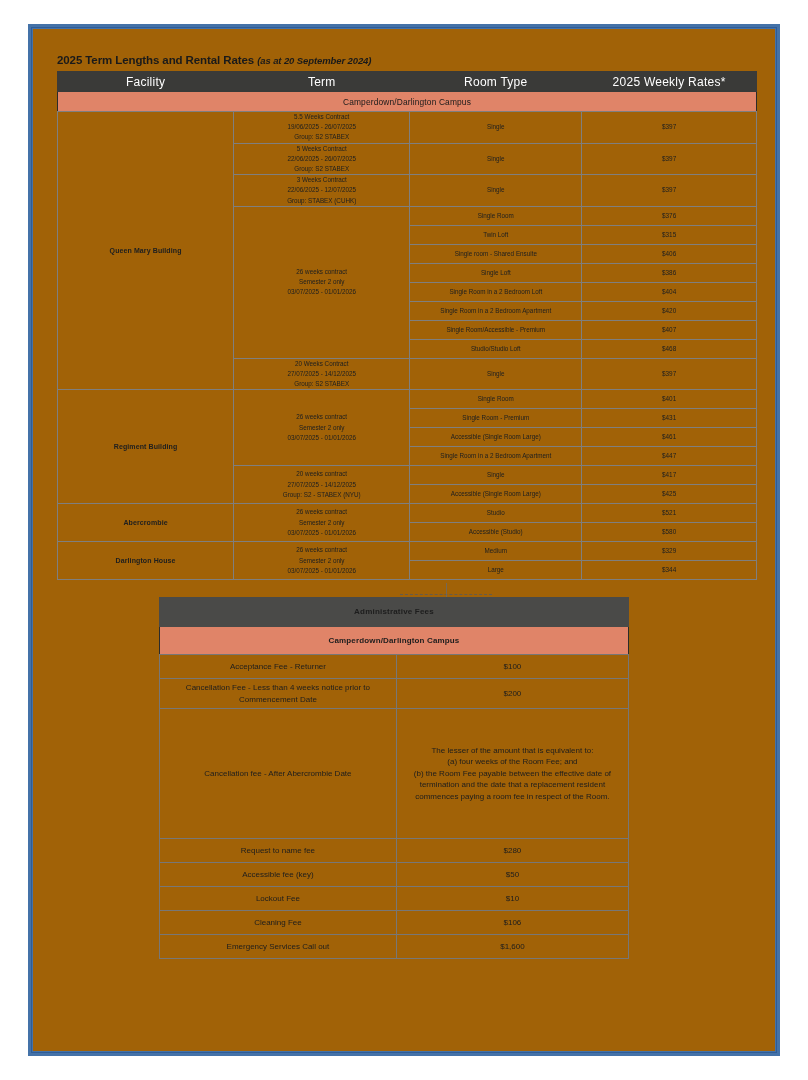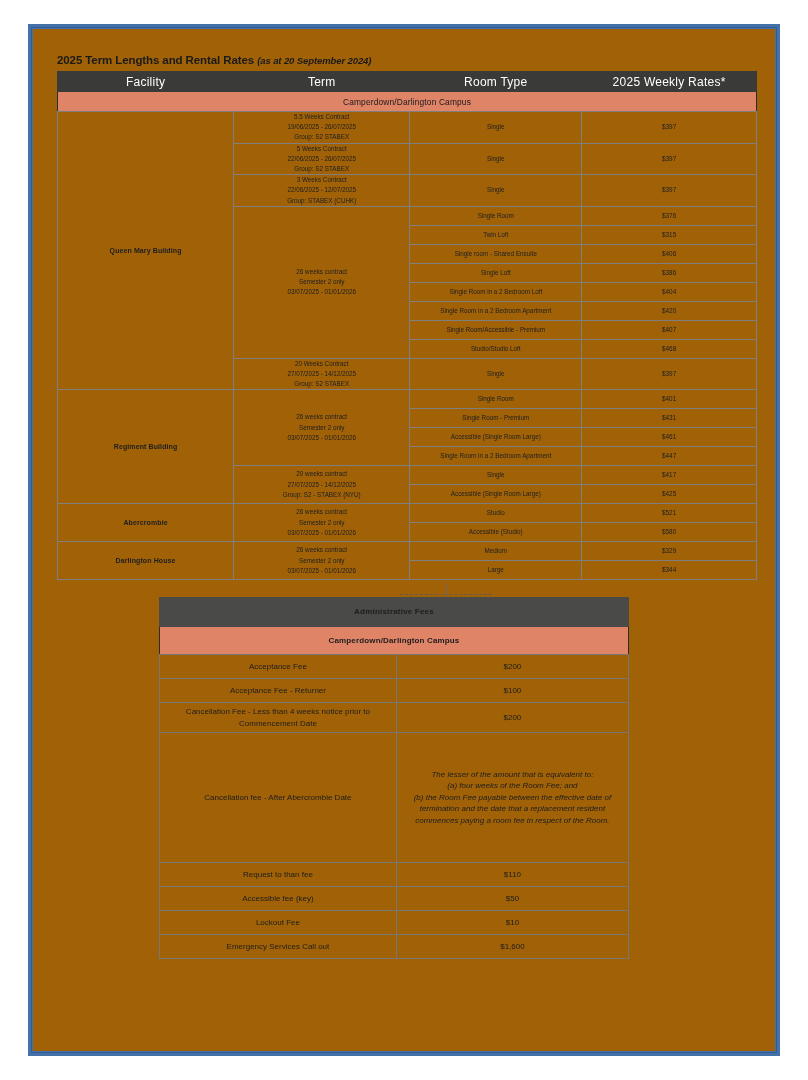--- a/index.html
+++ b/index.html
@@ -180,21 +180,20 @@
   }
   .fee-long {
     text-align: center;
     font-size: 8px;
     line-height: 1.45;
   }
   .fee-amount-block {
     font-size: 8px;
     line-height: 1.62;
     padding: 8px 6px;
-    font-style: italic;
   }
 </style>
 </head>
 <body>
 
 <div id="page-frame">
   <div id="page-inner">
 
     <div id="rates-section">
 
@@ -335,46 +334,46 @@
           <col style="width:49.5%">
         </colgroup>
         <tbody id="fees-body">
             <tr>
               <td colspan="2" class="fees-title">Administrative Fees</td>
             </tr>
             <tr>
               <td colspan="2" class="fees-band">Camperdown/Darlington Campus</td>
             </tr>
             <tr style="height: 24px;">
-              <td class="fee-long">Acceptance Fee</td>
-              <td>$200</td>
-            </tr>
-            <tr style="height: 24px;">
               <td class="fee-long">Acceptance Fee - Returner</td>
               <td>$100</td>
             </tr>
             <tr style="height: 26px;">
               <td class="fee-long">Cancellation Fee - Less than 4 weeks notice prior to Commencement Date</td>
               <td>$200</td>
             </tr>
             <tr style="height: 130px;">
               <td class="fee-long">Cancellation fee - After Abercrombie Date</td>
               <td class="fee-amount-block"><span>The lesser of the amount that is equivalent to:</span><br><span>(a) four weeks of the Room Fee; and</span><br><span>(b) the Room Fee payable between the effective date of termination and the date that a replacement resident commences paying a room fee in respect of the Room.</span></td>
             </tr>
             <tr style="height: 24px;">
-              <td class="fee-long">Request to than fee</td>
-              <td>$110</td>
+              <td class="fee-long">Request to name fee</td>
+              <td>$280</td>
             </tr>
             <tr style="height: 24px;">
               <td class="fee-long">Accessible fee (key)</td>
               <td>$50</td>
             </tr>
             <tr style="height: 24px;">
               <td class="fee-long">Lockout Fee</td>
               <td>$10</td>
+            </tr>
+            <tr style="height: 24px;">
+              <td class="fee-long">Cleaning Fee</td>
+              <td>$106</td>
             </tr>
             <tr style="height: 24px;">
               <td class="fee-long">Emergency Services Call out</td>
               <td>$1,600</td>
             </tr>
           </tbody>
       </table>
     </div>
 
   </div>

